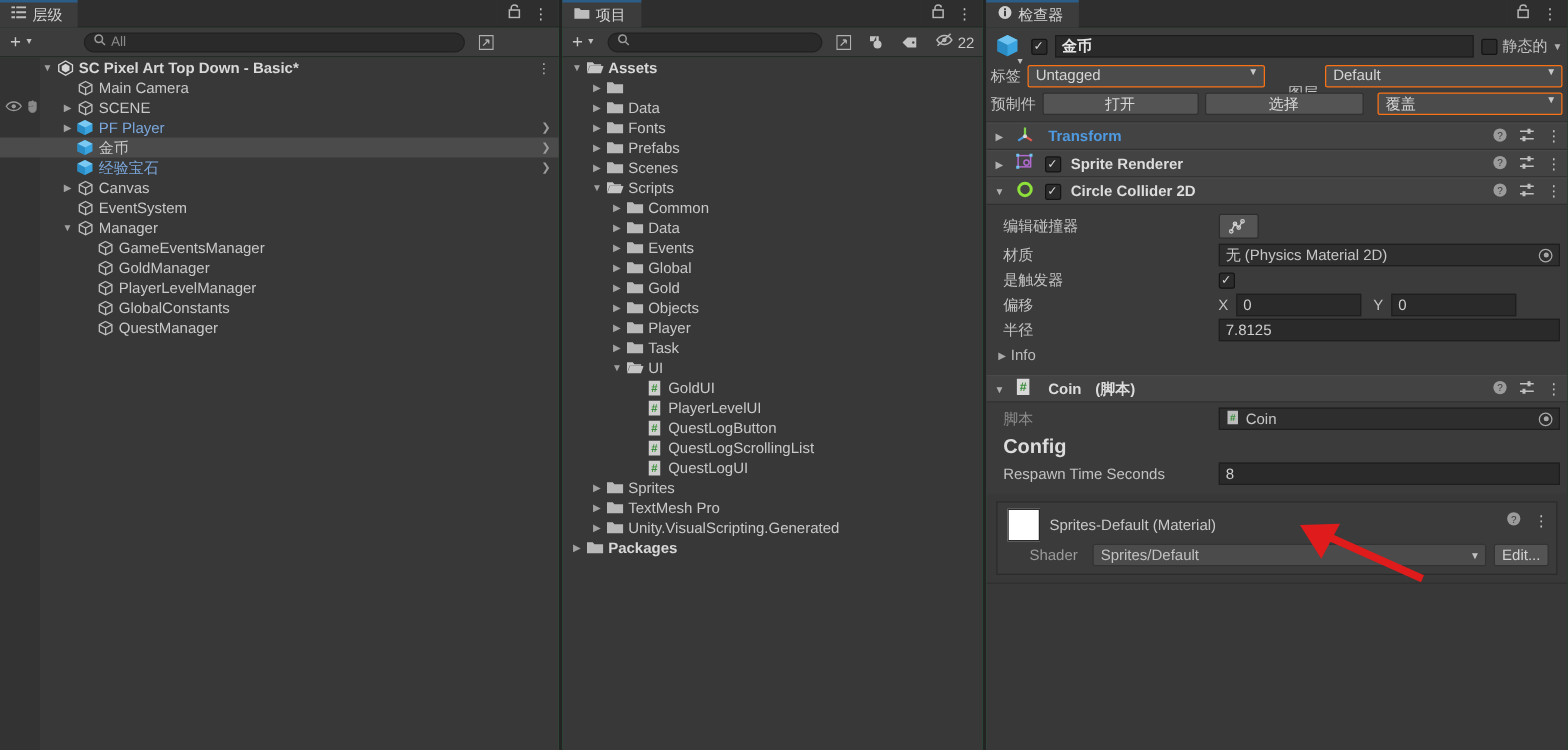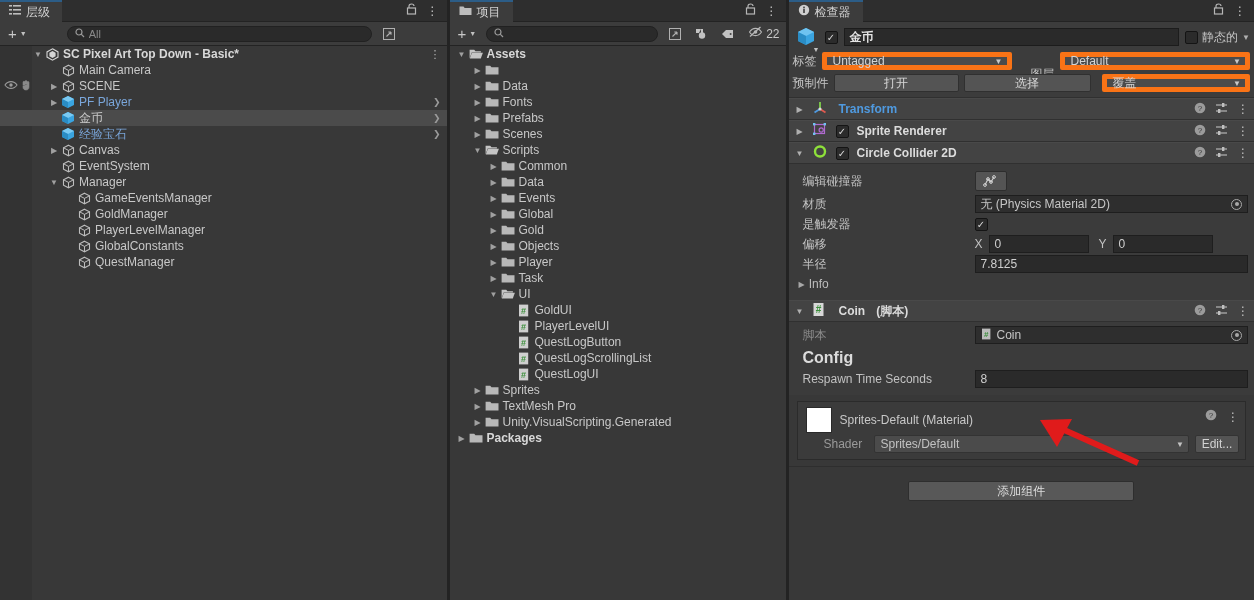--- a/index.html
+++ b/index.html
@@ -73,22 +73,22 @@
   .chk { width:13px;height:13px;background:#2b2b2b;border:1px solid #141414;border-radius:2px;display:flex;align-items:center;justify-content:center;color:#d8d8d8;font-size:10px;flex:0 0 13px;}
   .chk.off { color:transparent; }
   .name-field { flex:1; height:18px; background:#2a2a2a; border:1px solid #1c1c1c; color:#e4e4e4;
     font-size:12px; font-weight:bold; padding:0 5px; line-height:17px; }
   .static-wrap { display:flex;align-items:center;gap:4px; }
   .static-lbl{ color:#c4c4c4; font-size:12px;}
   .mini-arrow{ color:#b0b0b0; font-size:8px; }
   .ih-row2, .ih-row3 { display:flex; align-items:center; gap:5px; margin-top:4px; height:18px; }
   .fl-lbl { color:#c4c4c4; font-size:12px; white-space:nowrap; }
   .dd {
-    height:18px;background:#4b4b4b;border:5px solid #f97316;border-radius:2px;
-    display:flex;align-items:center;justify-content:space-between;padding:0 4px 0 6px;
+    height:18px;background:#4b4b4b;border:1px solid #f97316;border-radius:2px;
+    display:flex;align-items:flex-start;justify-content:space-between;padding:0 4px 0 6px;
     color:#d4d4d4;font-size:12px;
   }
   .dd .caret{font-size:8px;color:#c8c8c8;}
   .btn {
     height:18px;background:#545454;border:1px solid #303030;border-radius:2px;
     display:flex;align-items:center;justify-content:center;color:#d8d8d8;font-size:12px;
   }
 
   
   .comp-head {
@@ -1014,23 +1014,20 @@
           <div class="shader-dd">
             <span>Sprites/Default</span>
             <span style="font-size:8px;">▼</span>
           </div>
           <div class="edit-btn">Edit...</div>
         </div>
       </div>
 
       <div class="hr-line"></div>
 
-      <div class="addcomp-wrap">
-        <div class="addcomp">添加组件</div>
-      </div>
     </div>
   </div>
 
   <svg class="arrow-overlay">
     <g>
       <line x1="1138" y1="463" x2="1062" y2="429" stroke="#e01b1b" stroke-width="6" stroke-linecap="butt"></line>
       <polygon points="1040,420 1072,419 1057,447" fill="#e01b1b"></polygon>
     </g>
   </svg>
 

